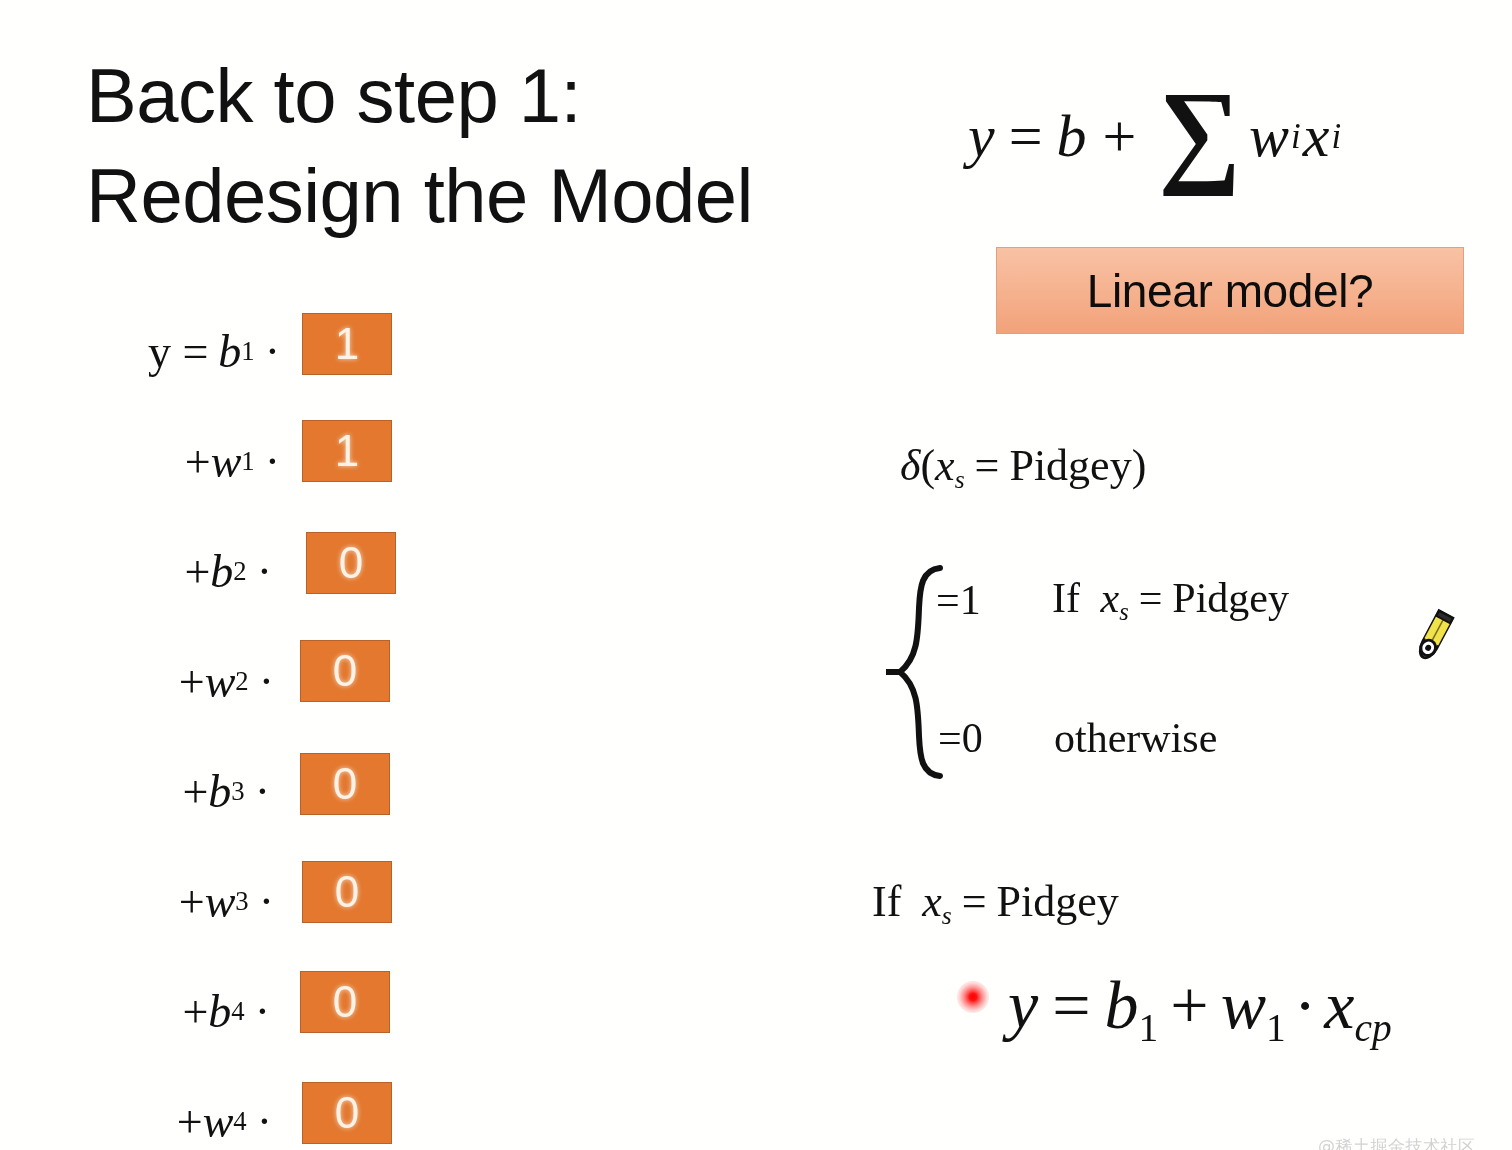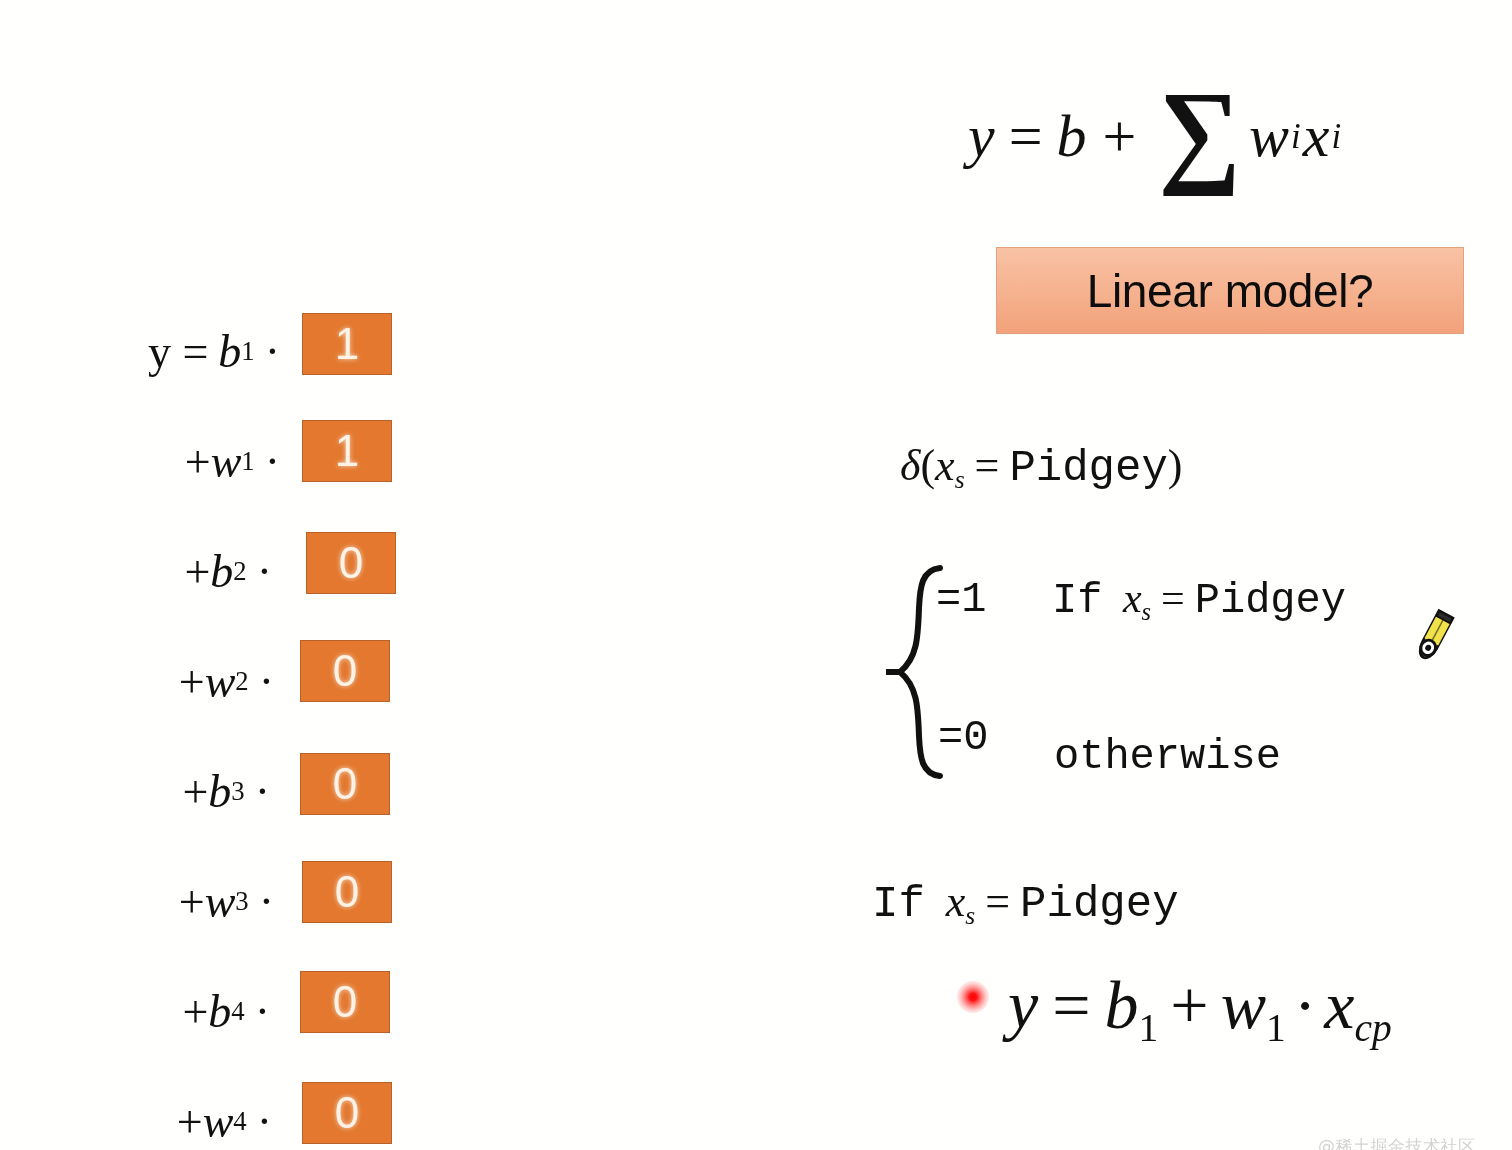--- a/index.html
+++ b/index.html
@@ -42,21 +42,21 @@
   }
   .math .up { font-style: normal; }
   .math sub {
     font-size: 0.58em;
     font-style: normal;
     vertical-align: -0.32em;
     line-height: 0;
   }
   .math sub.it { font-style: italic; }
   .sans {
-    font-family: Liberation Mono, monospace;
+    font-family: Liberation Serif, serif;
     font-style: normal;
   }
 
   
   .top-formula {
     position: absolute;
     left: 968px;
     top: 96px;
     font-size: 60px;
     display: flex;
@@ -157,21 +157,21 @@
   }
   .cond {
     position: absolute;
     font-size: 42px;
     color: #111;
     white-space: nowrap;
   }
   .cond-1 { left: 50px; top: 14px; }
   .cond-0 { left: 52px; top: 152px; }
   .cond-txt-1 { left: 166px; top: 12px; }
-  .cond-txt-0 { left: 168px; top: 152px; margin-top: 19px; }
+  .cond-txt-0 { left: 168px; top: 152px; }
 
   
   .if-line {
     position: absolute;
     left: 872px;
     top: 876px;
     font-size: 44px;
   }
   .final-eq {
     position: absolute;
@@ -211,20 +211,22 @@
     color: #d2d2d2;
     letter-spacing: 0.5px;
     white-space: nowrap;
   }
 </style>
 </head>
 <body>
 
 <div id="slide">
 
+  <div class="title">Back to step 1:
+Redesign the Model</div>
 
   <div class="top-formula math">
     <span>y</span>
     <span class="up" style="margin:0 12px">=</span>
     <span>b</span>
     <span class="up" style="margin:0 10px 0 14px">+</span>
     <span class="sigma">∑</span>
     <span>w</span>
       <sub class="it">i</sub>
       <span>x</span>

